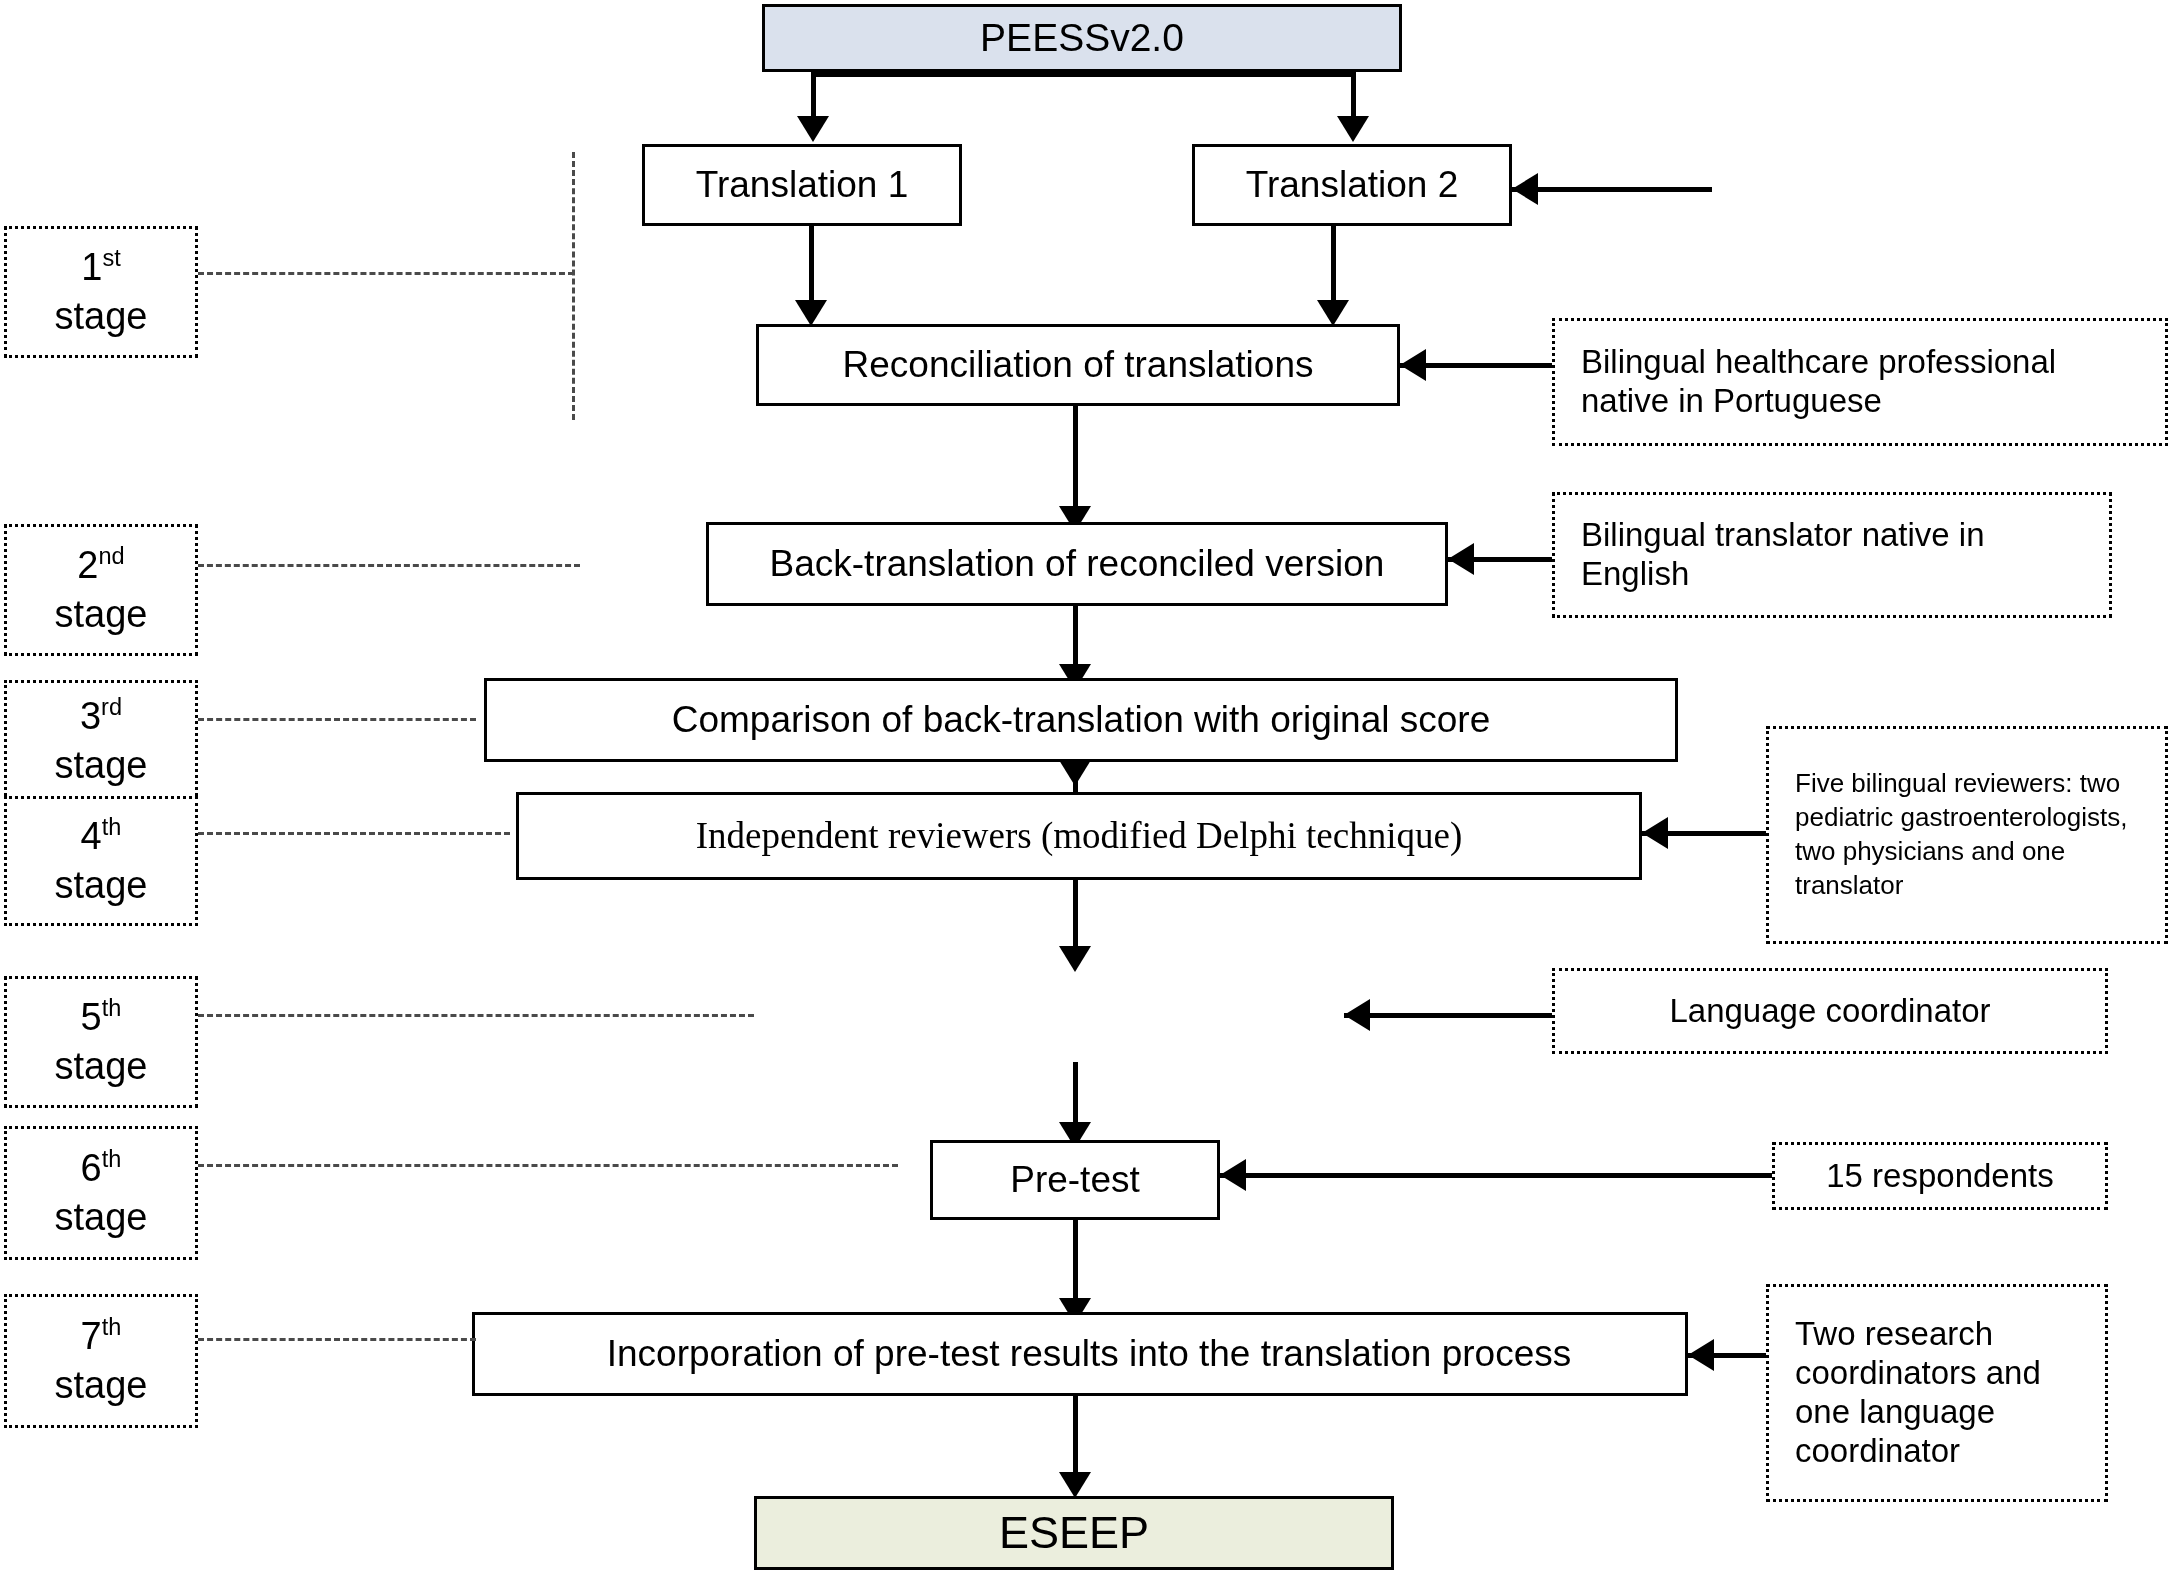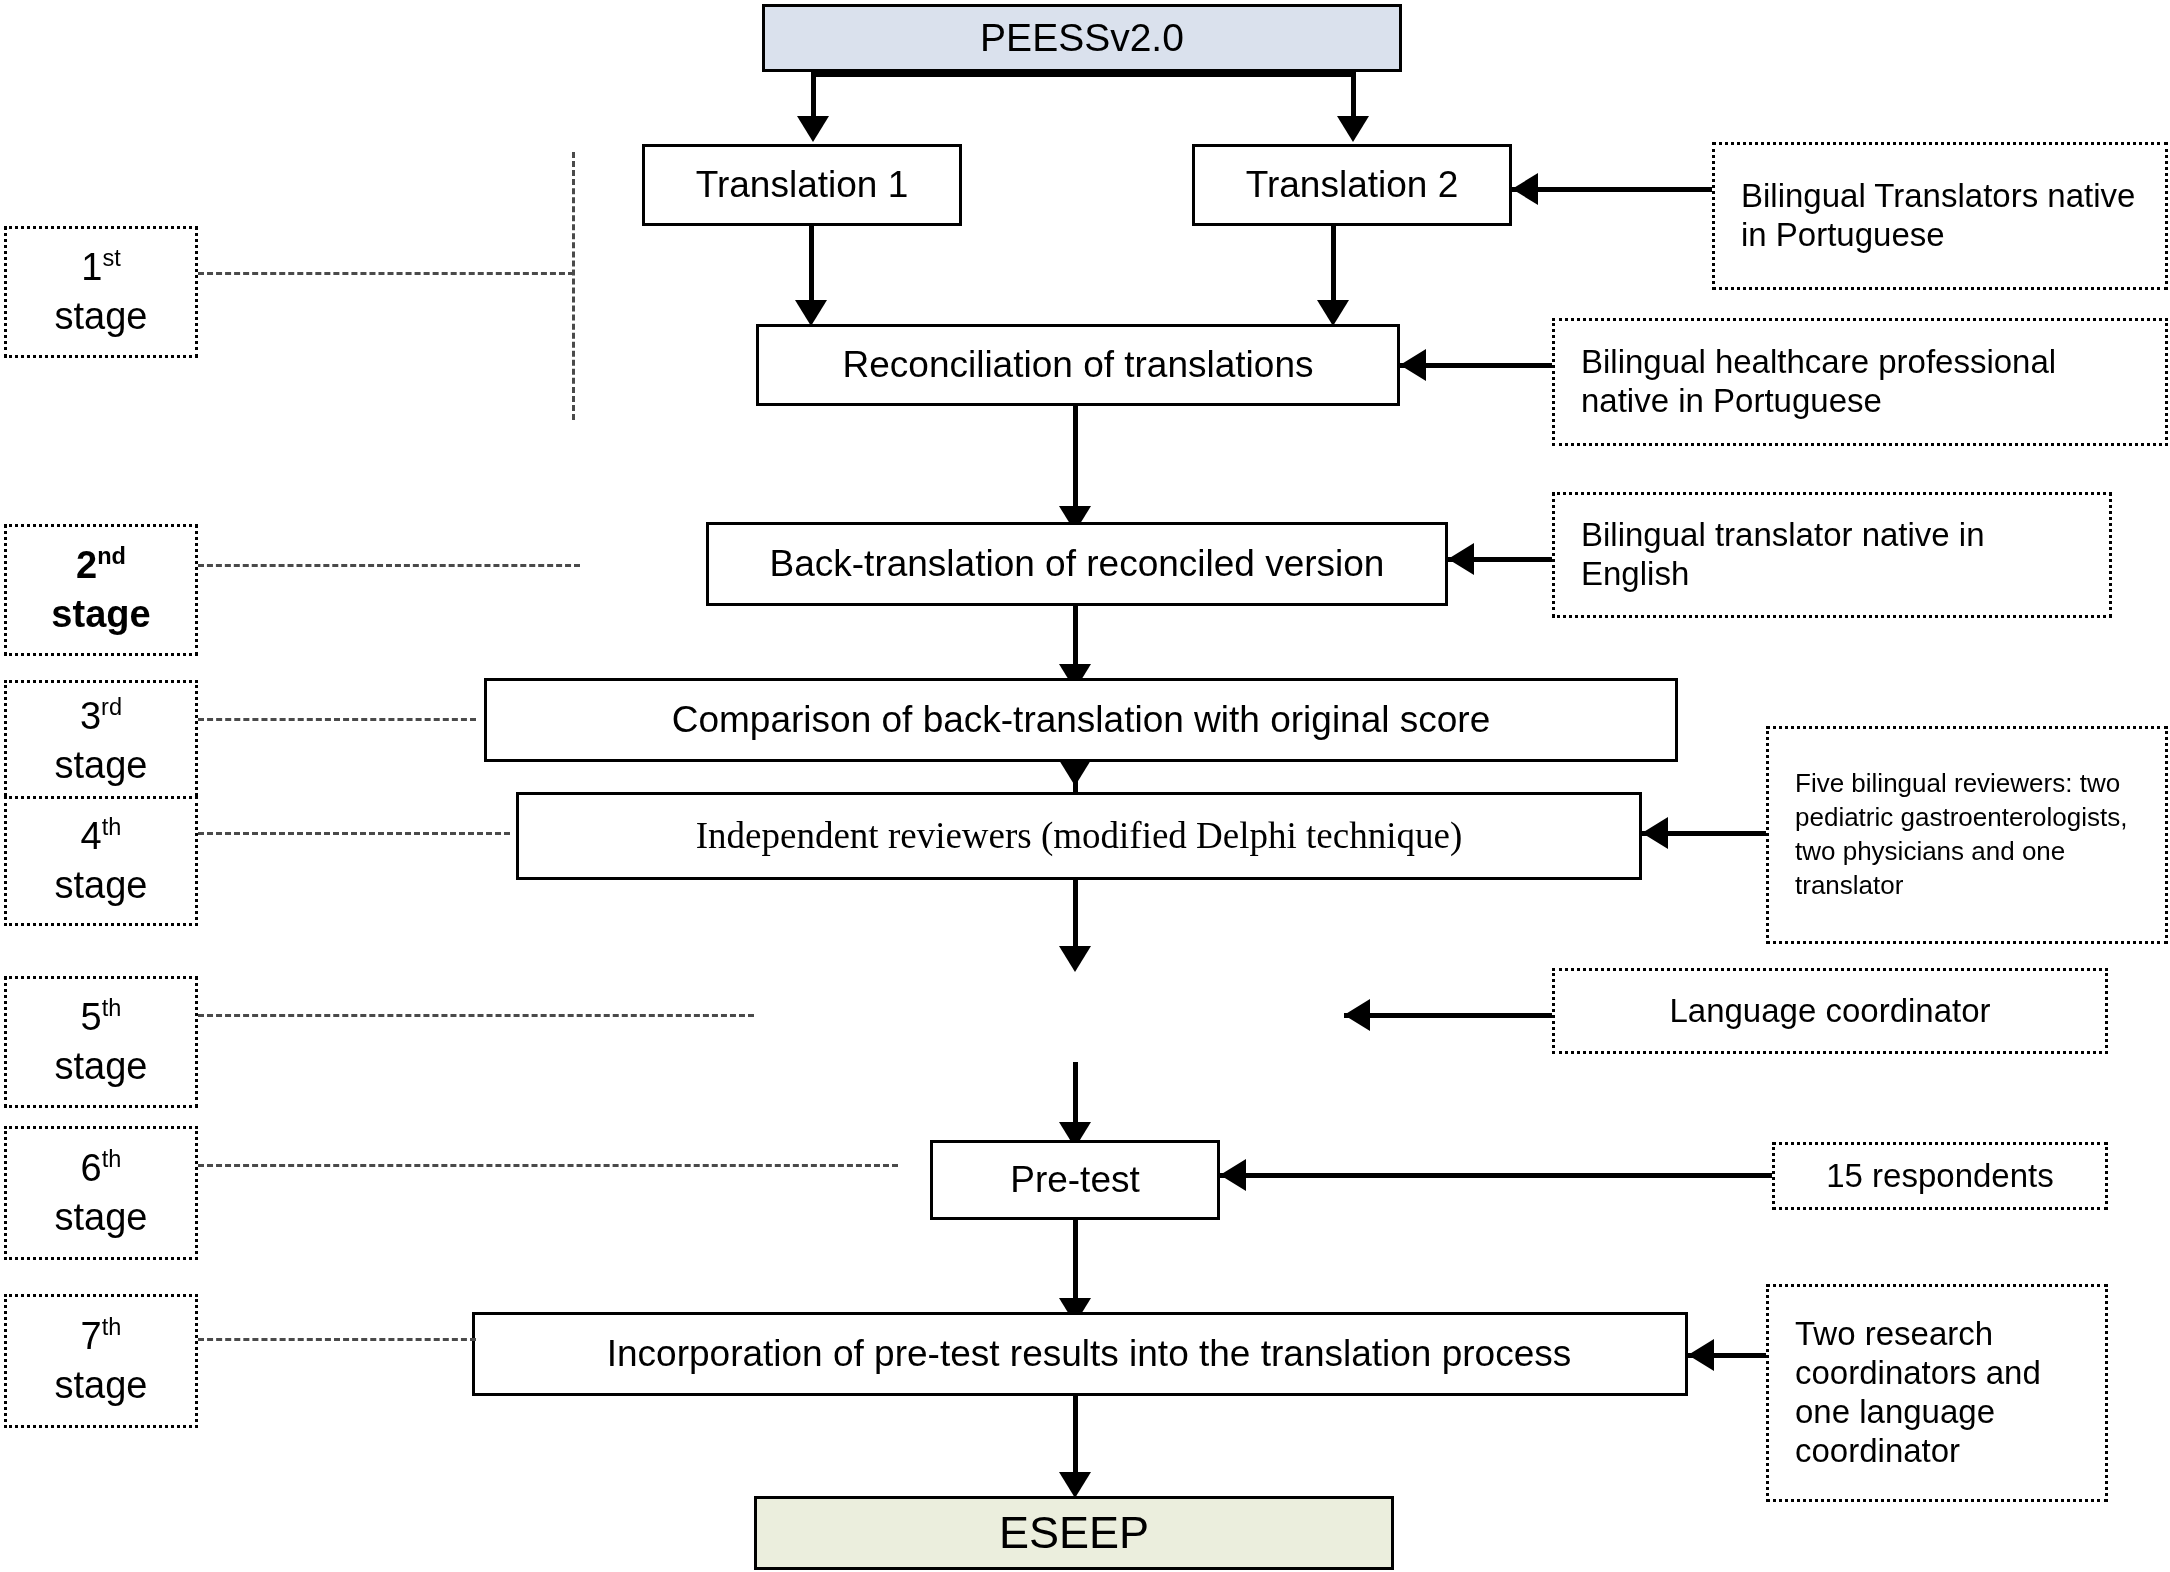--- a/index.html
+++ b/index.html
@@ -153,21 +153,20 @@
   <div class="vline" style="left:1073px; top:1220px; height:96px;"></div>
   <div class="arrow-down" style="left:1059px; top:1298px;"></div>
 
   <div class="node proc" style="left:472px; top:1312px; width:1216px; height:84px;padding-left:18px;">Incorporation of pre-test results into the translation process</div>
 
   <div class="vline" style="left:1073px; top:1396px; height:96px;"></div>
   <div class="arrow-down" style="left:1059px; top:1472px;"></div>
 
   <div class="node proc filled-green" style="left:754px; top:1496px; width:640px; height:74px;">ESEEP</div>
 
-  <div class="node annot" style="left:1712px; top:142px; width:456px; height:148px;">Bilingual Translators native in Portuguese</div>
 
   <div class="hline" style="left:1512px; top:187px; width:200px;"></div>
   <div class="arrow-left" style="left:1512px; top:173px;"></div>
 
   <div class="node annot" style="left:1552px; top:318px; width:616px; height:128px;">Bilingual healthcare professional native in Portuguese</div>
   <div class="hline" style="left:1400px; top:363px; width:152px;"></div>
   <div class="arrow-left" style="left:1400px; top:349px;"></div>
 
   <div class="node annot" style="left:1552px; top:492px; width:560px; height:126px;">Bilingual translator native in English</div>
   <div class="hline" style="left:1448px; top:557px; width:104px;"></div>
@@ -190,21 +189,21 @@
   <div class="arrow-left" style="left:1688px; top:1339px;"></div>
 
   <div class="node stage" style="left:4px; top:226px; width:194px; height:132px;">
     <div><span>1</span><sup>st</sup></div>
     <div>stage</div>
   </div>
 
   <div class="dash-h" style="left:198px; top:272px; width:376px;"></div>
   <div class="dash-v" style="left:572px; top:152px; height:268px;"></div>
 
-  <div class="node stage" style="left:4px; top:524px; width:194px; height:132px;font-weight:bold;">
+  <div class="node stage" style="left:4px; top:524px; width:194px; height:132px;">
     <div><span>2</span><sup>nd</sup></div>
     <div>stage</div>
   </div>
   <div class="dash-h" style="left:198px; top:564px; width:382px;"></div>
 
   <div class="node stage" style="left:4px; top:680px; width:194px; height:122px;">
     <div><span>3</span><sup>rd</sup></div>
     <div>stage</div>
   </div>
   <div class="dash-h" style="left:198px; top:718px; width:278px;"></div>

